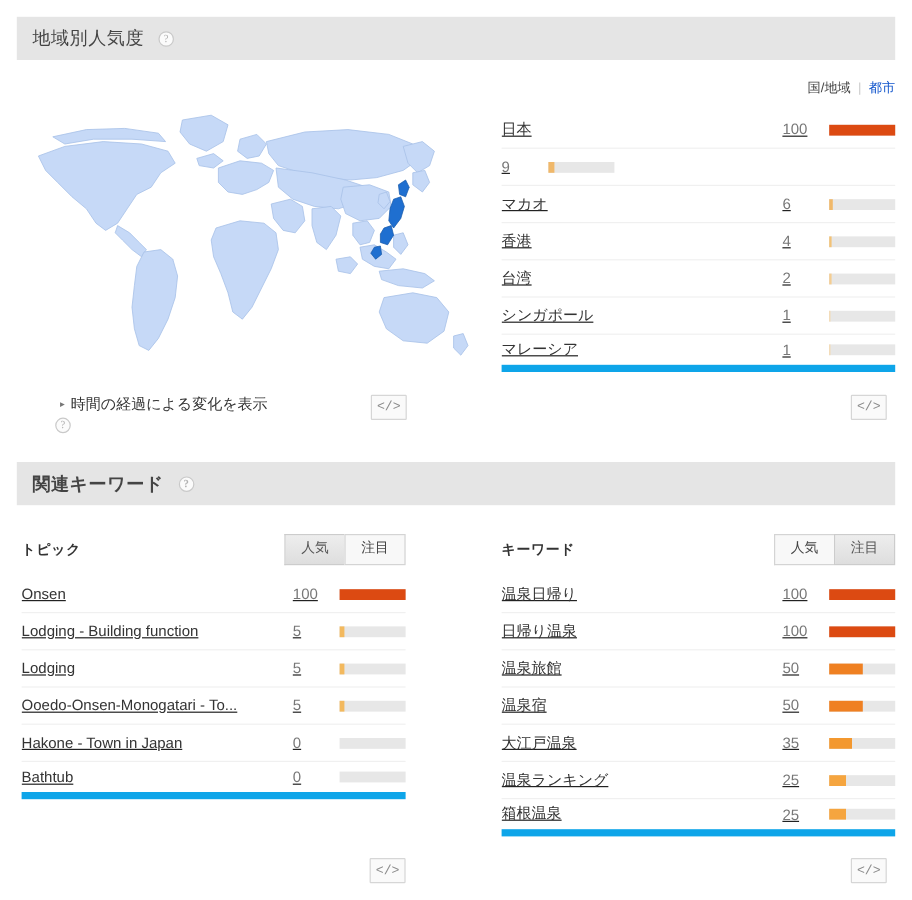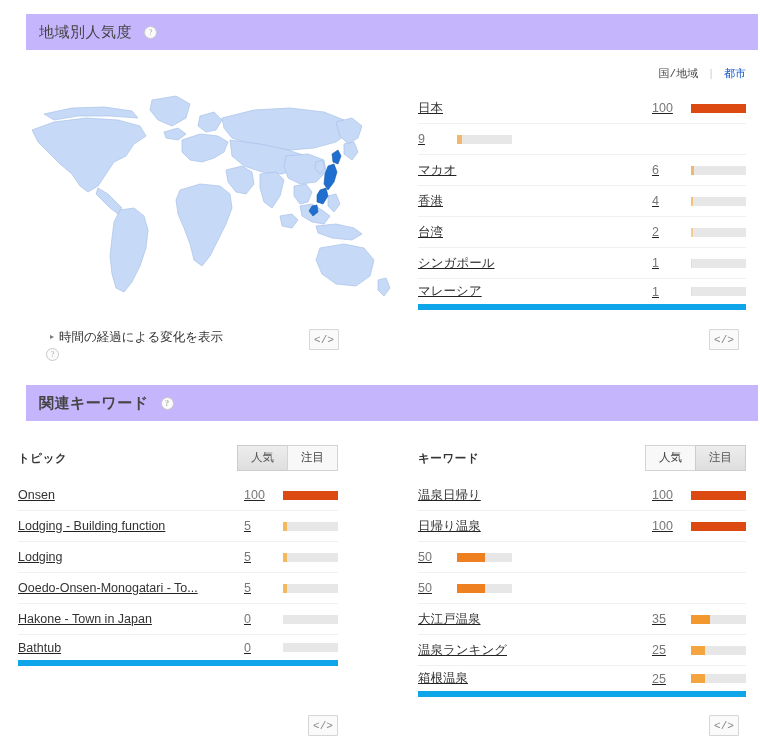--- a/index.html
+++ b/index.html
@@ -9,24 +9,24 @@
     background: #ffffff;
     font-family: "Liberation Sans", "DejaVu Sans", sans-serif;
     color: #222222;
     overflow: hidden;
   }
   .page { position: relative; width: 760px; height: 750px; }
 
   
   .section-header {
     position: absolute;
-    left: 26px;
+    left: 14px;
     width: 732px;
     height: 36px;
-    background: #c4b5fd;
+    background: #e5e5e5;
     display: flex;
     align-items: center;
     padding-left: 13px;
   }
   .section-header .title {
     font-size: 15px;
     color: #444444;
     letter-spacing: 0.5px;
   }
   .help-icon {
@@ -52,21 +52,20 @@
   }
   .map-wrap svg { display: block; }
 
   
   .geo-toggle {
     position: absolute;
     right: 14px; top: 66px;
     font-size: 11px;
     color: #555555;
     white-space: nowrap;
-    font-family: Liberation Mono, monospace;
   }
   .geo-toggle .sep { color: #cccccc; margin: 0 3px; }
   .geo-toggle .lnk-active { color: #444444; cursor: pointer; }
   .geo-toggle .lnk { color: #1155cc; cursor: pointer; }
 
   
   .rank-list { position: absolute; text-decoration: underline; }
   .rank-row {
     display: flex;
     align-items: center;
@@ -372,26 +371,28 @@
         </div>
       </div>
       <div class="rank-row">
         <div class="rank-label">日帰り温泉</div>
         <div class="rank-value">100</div>
         <div class="bar-track">
           <div class="bar-fill" style="width: 100%; background: rgb(220, 74, 18);"></div>
         </div>
       </div>
       <div class="rank-row">
+        <div class="rank-label">温泉旅館</div>
         <div class="rank-value">50</div>
         <div class="bar-track">
           <div class="bar-fill" style="width: 50%; background: rgb(239, 128, 34);"></div>
         </div>
       </div>
       <div class="rank-row">
+        <div class="rank-label">温泉宿</div>
         <div class="rank-value">50</div>
         <div class="bar-track">
           <div class="bar-fill" style="width: 50%; background: rgb(239, 128, 34);"></div>
         </div>
       </div>
       <div class="rank-row">
         <div class="rank-label">大江戸温泉</div>
         <div class="rank-value">35</div>
         <div class="bar-track">
           <div class="bar-fill" style="width: 35%; background: rgb(243, 152, 47);"></div>

